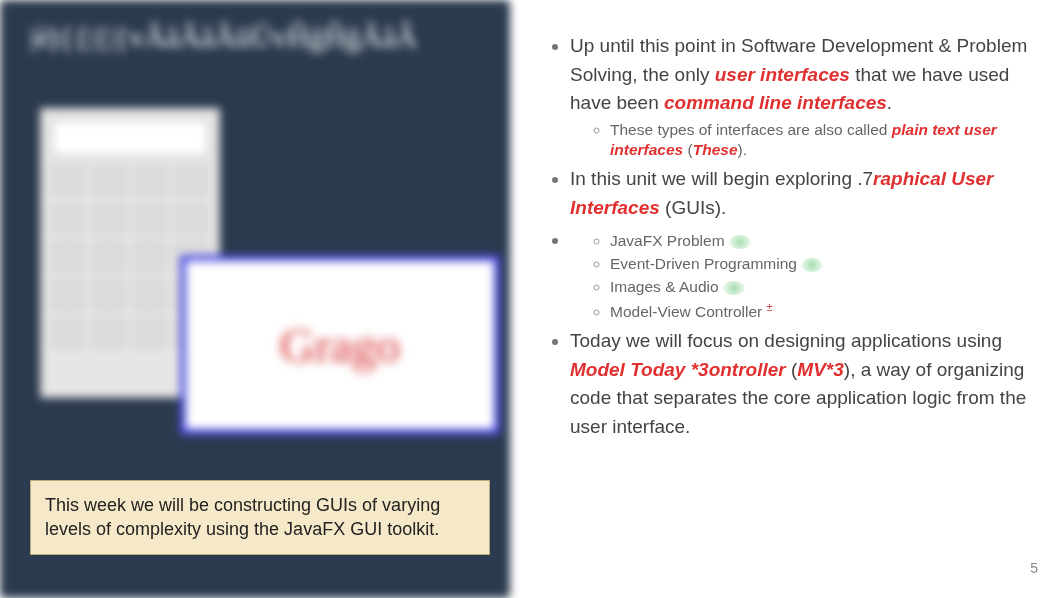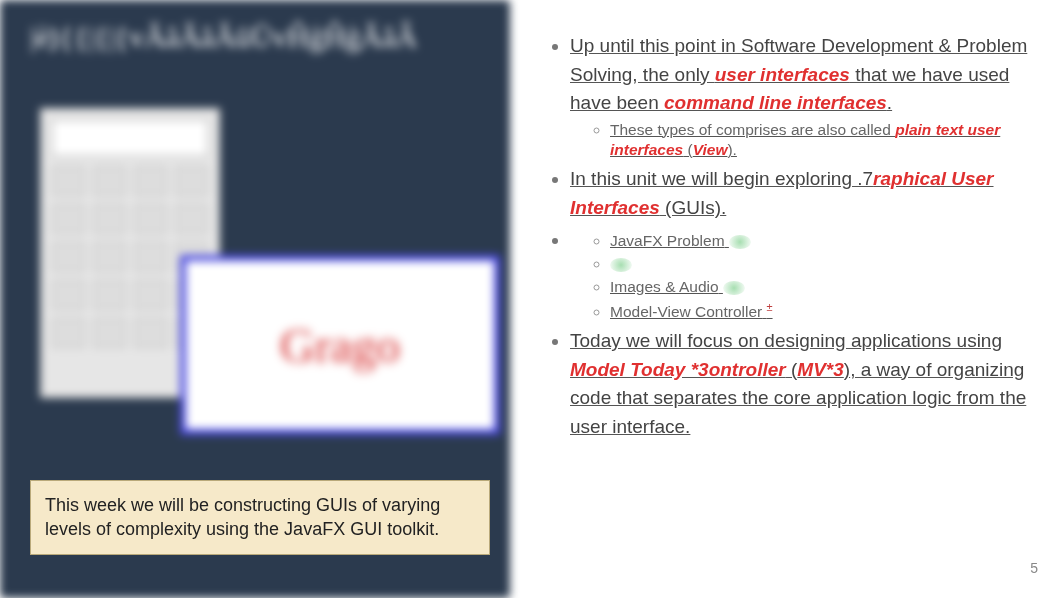--- a/index.html
+++ b/index.html
@@ -85,21 +85,20 @@
   .right-panel {
     flex: 1;
     padding: 32px 30px 20px 20px;
     color: #555;
     font-size: 19px;
     line-height: 1.5;
   }
   ul.outer {
     list-style: disc;
     padding-left: 40px;
-    text-decoration: underline;
   }
   ul.outer > li {
     margin-bottom: 4px;
     color: #444;
   }
   ul.outer > li::marker { color: #777; }
   ul.inner {
     list-style: circle;
     padding-left: 40px;
     font-size: 15.5px;
@@ -172,33 +171,33 @@
     <div class="caption-box">This week we will be constructing GUIs of varying levels of complexity using the JavaFX GUI toolkit.</div>
   </div>
 
   <div class="right-panel">
     <ul class="outer">
 
       <li>
         <span>Up until this point in Software Development &amp; Problem Solving, the only </span><span class="em-red">user interfaces</span><span> that we have used have been </span><span class="em-red">command line interfaces</span><span>.</span>
         <ul class="inner">
           <li>
-            <span>These types of comprises are also called </span><span class="em-red">plain text user interfaces</span><span> (</span><span class="em-red">View</span><span>).</span>
+            <span>These types of interfaces are also called </span><span class="em-red">plain text user interfaces</span><span> (</span><span class="em-red">These</span><span>).</span>
           </li>
         </ul>
       </li>
 
       <li>
         <span>In this unit we will begin exploring .7</span><span class="em-red">raphical User Interfaces</span><span> (GUIs).</span>
       </li>
 
       <li>
         <ul class="inner">
           <li><span>JavaFX Problem</span> <span class="fade-green"></span></li>
-          <li> <span class="fade-green"></span></li>
+          <li><span>Event-Driven Programming</span> <span class="fade-green"></span></li>
           <li><span>Images &amp; Audio</span> <span class="fade-green"></span></li>
           <li><span>Model-View Controller</span> <span class="tiny-pm">±</span></li>
         </ul>
       </li>
 
       <li>
         <span>Today we will focus on designing applications using </span><span class="em-red">Model Today *3ontroller</span><span> (</span><span class="em-red">MV*3</span><span>)</span><span>, a way of organizing code that separates the core application logic from the user interface.</span>
       </li>
 
     </ul>

